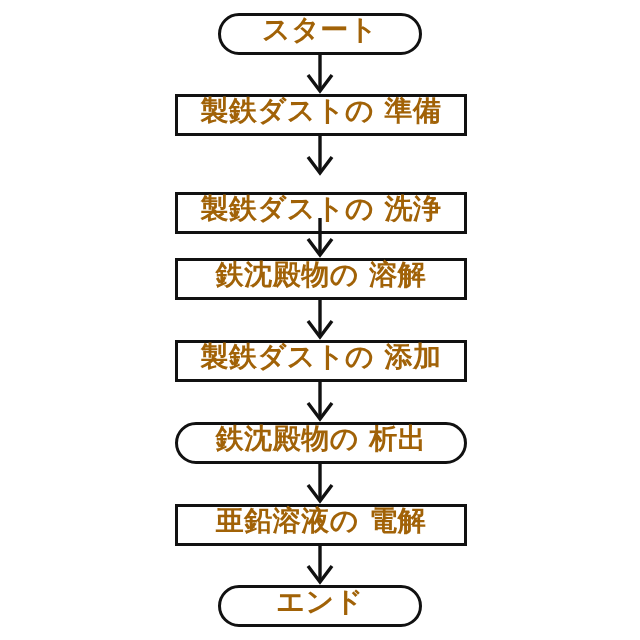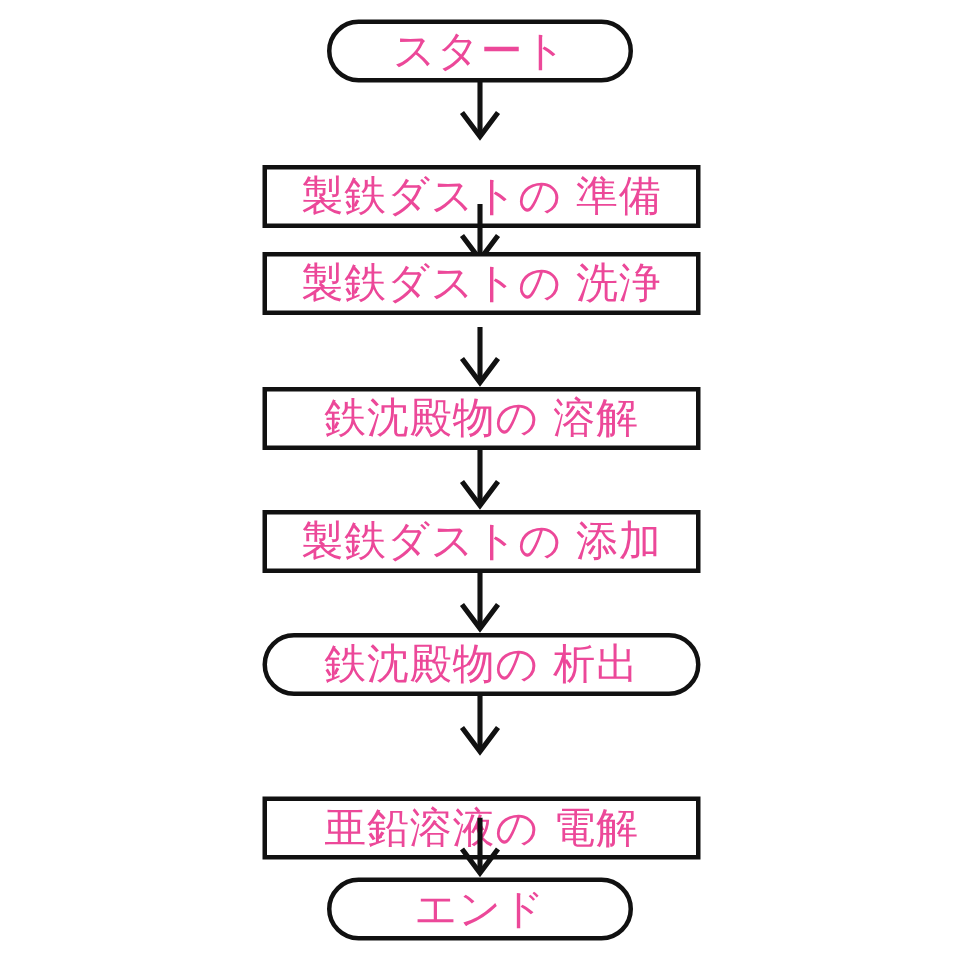--- a/index.html
+++ b/index.html
@@ -10,50 +10,49 @@
   }
   .canvas {
     position: relative;
     width: 640px; height: 640px;
     background: #ffffff;
     overflow: hidden;
   }
   .node {
     position: absolute;
     display: flex;
-    align-items: center;
     justify-content: center;
     border: 3px solid #111111;
     background: #ffffff;
-    color: #ec4899;
-    font-weight: 400;
+    color: #a16207;
+    font-weight: 700;
     font-size: 28px;
     line-height: 1;
     letter-spacing: 0.5px;
     white-space: nowrap;
   }
   .terminal {
     left: 218px;
     width: 204px;
     height: 42px;
     border-radius: 22px;
   }
   .terminal-start { top: 13px; }
   .terminal-end   { top: 585px; }
   .process {
     left: 175px;
     width: 292px;
     height: 42px;
   }
-  .p1 { top: 110px; }
-  .p2 { top: 168px; }
+  .p1 { top: 94px; }
+  .p2 { top: 192px; }
   .p3 { top: 258px; }
   .p4 { top: 340px; }
   .p5 { top: 422px; border-radius: 21px; }
-  .p6 { top: 504px; margin-top: 27px; }
+  .p6 { top: 504px; }
   .arrow {
     position: absolute;
     left: 304px;
     width: 32px;
     height: 40px;
   }
   .a1 { top: 54px; }
   .a2 { top: 136px; }
   .a3 { top: 218px; }
   .a4 { top: 300px; }

